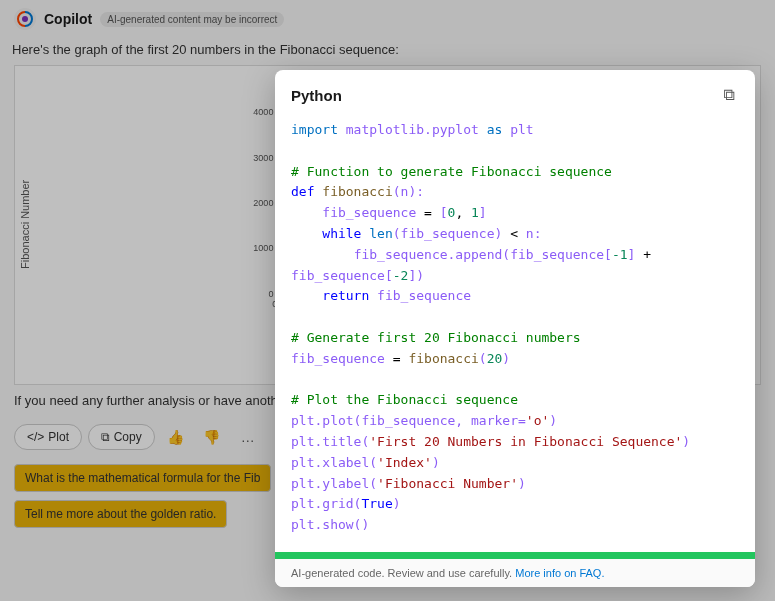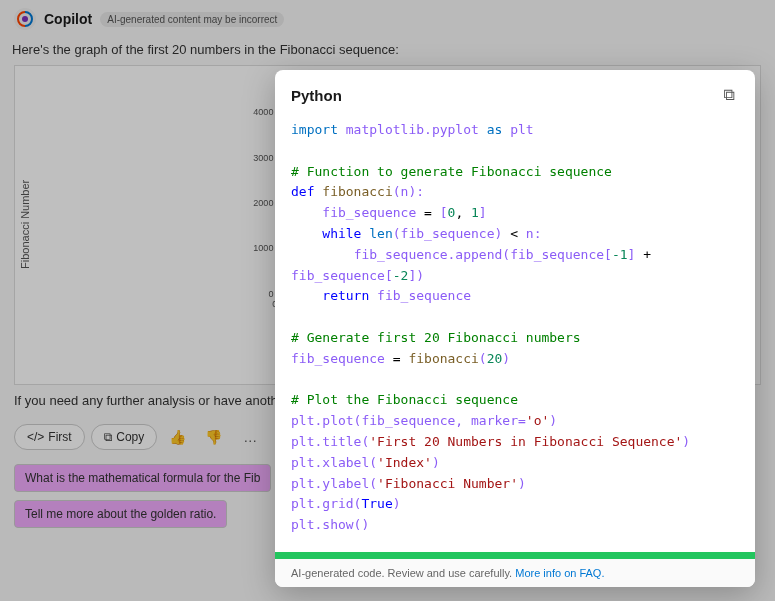--- a/index.html
+++ b/index.html
@@ -138,21 +138,21 @@
     }
 
     
     .suggestion-bar {
       padding: 6px 14px;
       display: flex;
       gap: 6px;
     }
 
     .suggestion-item {
-      background: #f0abfc;
+      background: #eab308;
       border: 1px solid #ccc;
       border-radius: 4px;
       padding: 6px 10px;
       font-size: 12px;
       color: #333;
       white-space: nowrap;
       overflow: hidden;
       text-overflow: ellipsis;
       max-width: 300px;
     }
@@ -322,21 +322,21 @@
         </svg>
       </div>
     </div>
   </div>
 
   <div class="bottom-text">If you need any further analysis or have anothe</div>
 
   <div class="action-bar">
     <button class="action-btn">
       <span>&lt;/&gt;</span>
-      <span>First</span>
+      <span>Plot</span>
     </button>
     <button class="action-btn">
       <span>⧉</span>
       <span>Copy</span>
     </button>
     <button class="action-icon-btn">👍</button>
     <button class="action-icon-btn">👎</button>
     <button class="action-icon-btn">…</button>
   </div>
 

